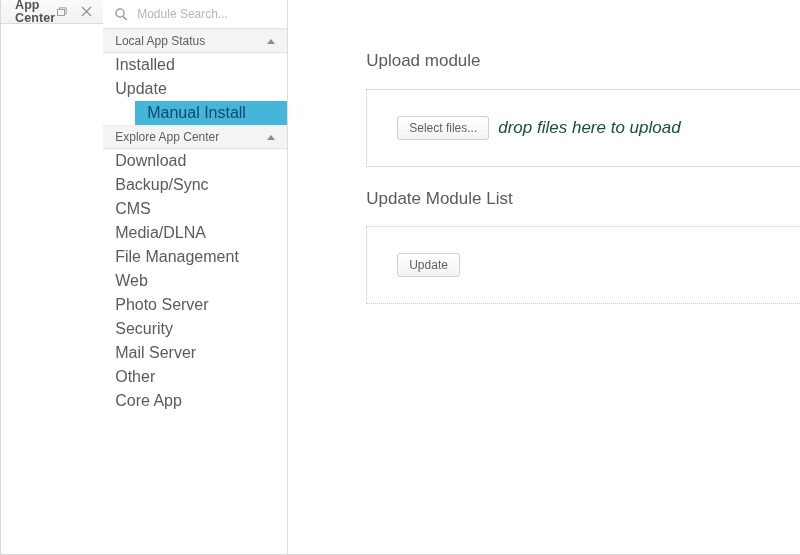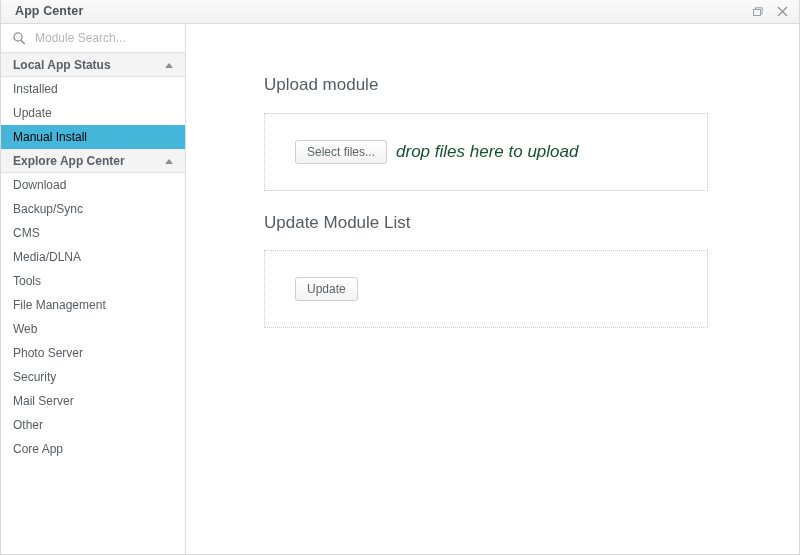--- a/index.html
+++ b/index.html
@@ -15,21 +15,21 @@
     color: #555a5e;
   }
 
   
   .window {
     width: 800px;
     height: 555px;
     box-sizing: border-box;
     background: #ffffff;
     display: flex;
-    flex-direction: column;
+    flex-direction: row;
     border: 1px solid #d9d9d9;
     border-top: none;
     position: relative;
   }
 
   
   .titlebar {
     height: 24px;
     min-height: 24px;
     background: linear-gradient(to bottom, #fafafa 0%, #f2f2f2 100%);
@@ -130,46 +130,47 @@
     align-items: center;
     background: #f4f4f4;
     border-bottom: 1px solid #e2e2e2;
     border-top: 1px solid #ededed;
     padding: 0 10px 0 12px;
     box-sizing: border-box;
     font-size: 12px;
     color: #5a6066;
     cursor: default;
   }
-  .nav-section-header .sect-label { flex: 1; line-height: 1; font-weight: bold; }
+  .nav-section-header .sect-label { flex: 1; line-height: 1; }
   .caret-up {
     width: 0;
     height: 0;
     border-left: 4px solid transparent;
     border-right: 4px solid transparent;
     border-bottom: 5px solid #8a8f94;
     margin-right: 2px;
   }
 
   .nav-item {
     height: 24px;
     display: flex;
     align-items: center;
     padding: 0 10px 0 12px;
     box-sizing: border-box;
-    font-size: 12px;
+    font-size: 16px;
     color: #575c61;
     background: #ffffff;
     cursor: default;
     line-height: 1;
     text-align: center;
   }
   .nav-item.selected {
     background: #45b6d9;
-    color: #000000;
+    color: #0c4a6e;
+    margin-left: 32px;
   }
 
   
   .content {
     flex: 1;
     background: #ffffff;
     overflow: hidden;
     padding: 52px 0 8px 78px;
     box-sizing: border-box;
   }
@@ -282,23 +283,20 @@
         <div class="nav-item">
           <span>Backup/Sync</span>
         </div>
         <div class="nav-item">
           <span>CMS</span>
         </div>
         <div class="nav-item">
           <span>Media/DLNA</span>
         </div>
         <div class="nav-item">
-          <span>Tools</span>
-        </div>
-        <div class="nav-item">
           <span>File Management</span>
         </div>
         <div class="nav-item">
           <span>Web</span>
         </div>
         <div class="nav-item">
           <span>Photo Server</span>
         </div>
         <div class="nav-item">
           <span>Security</span>

